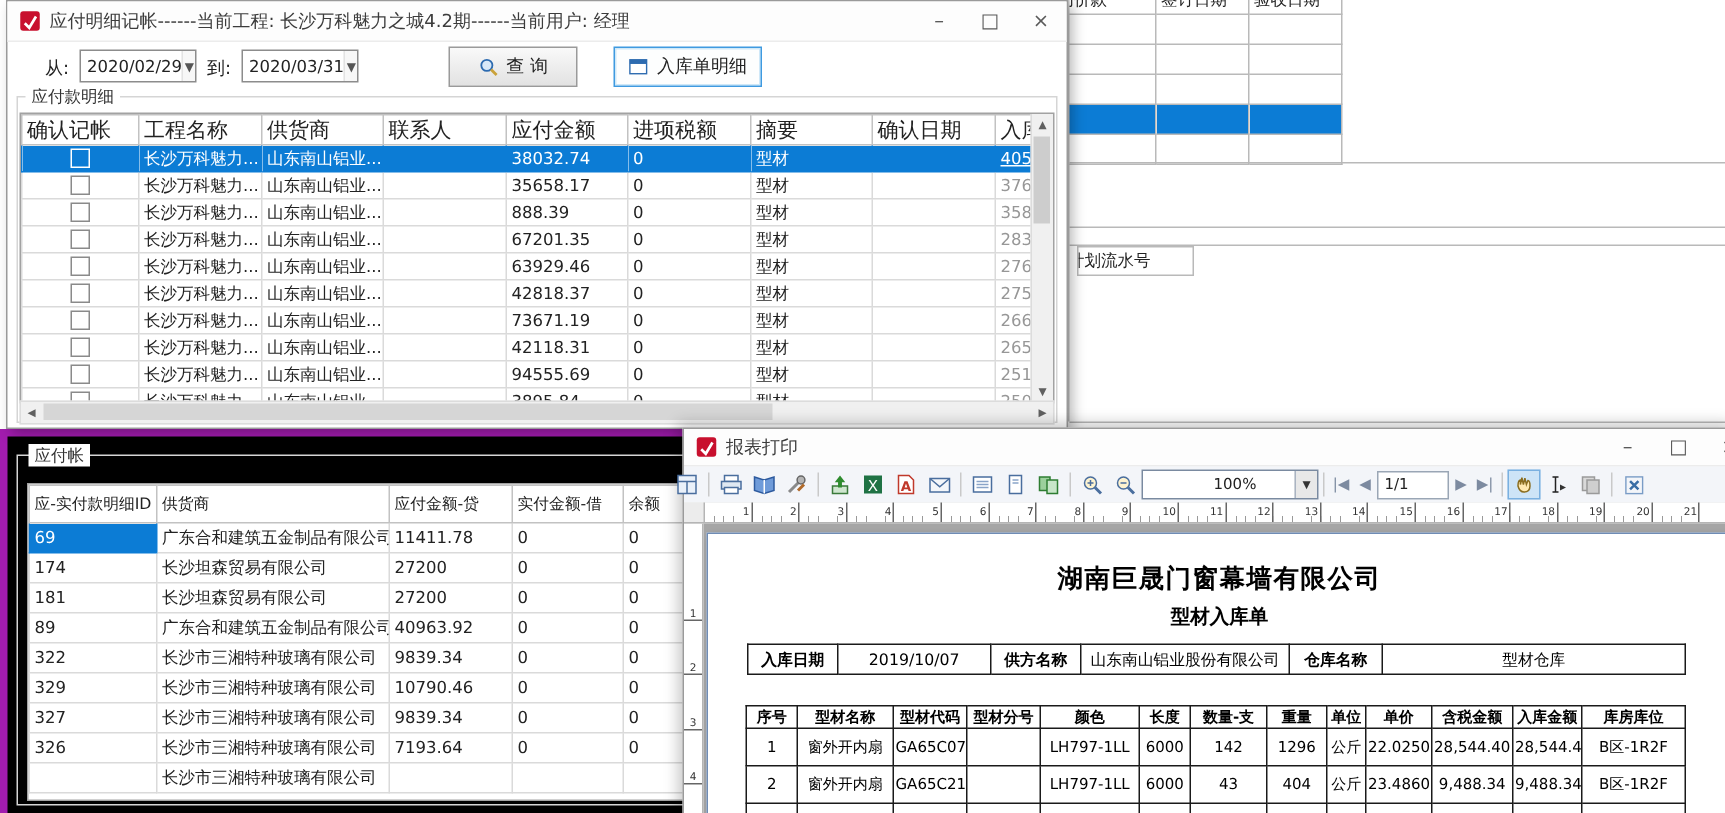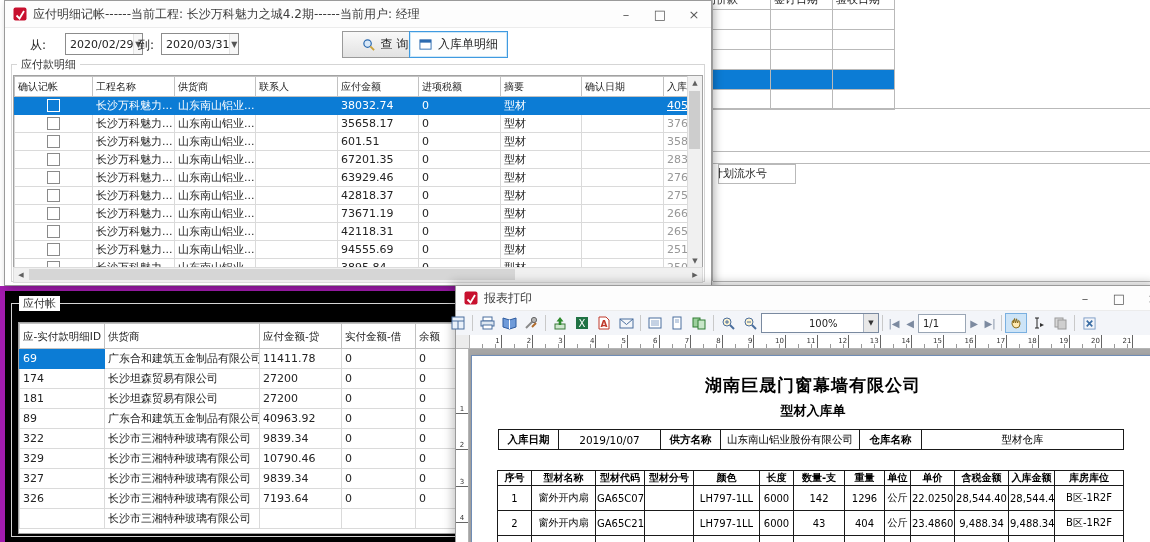--- a/index.html
+++ b/index.html
@@ -34,21 +34,21 @@
   .combo{position:absolute;height:20px;border:1px solid #8c8c8c;background:#fff;display:flex;align-items:center;}
   .combo .cval{flex:1;padding-left:4px;font-size:11px;}
   .combo .carr{width:16px;height:100%;display:flex;align-items:center;justify-content:center;
                color:#555;font-size:8px;border-left:1px solid #e3e3e3;background:#f7f7f7;}
   .btn{position:absolute;height:25px;display:flex;align-items:center;justify-content:center;gap:6px;
        background:linear-gradient(#f9f9f9,#e2e2e2);border:1px solid #9a9a9a;font-size:12px;}
   #btn-inbound{background:#fdfefe;border:1px solid #3f9ae0;box-shadow:inset 0 0 0 1px #cfe8f8;}
   .fs{position:absolute;border:1px solid #d5d5d5;}
   .fs-label{position:absolute;background:#fff;padding:0 4px;font-size:11px;color:#333;}
   .gridwrap{position:absolute;border:1px solid #a2a2a2;background:#fff;overflow:hidden;}
-  .grid th{background:#fff;border:1px solid #c2c2c2;text-align:left;font-size:10px;}
+  .grid th{background:#fff;border:1px solid #c2c2c2;text-align:left;font-size:14px;}
   .grid td{border:1px solid #dadada;font-size:11px;}
   #grid1{width:674px;}
   #grid1 th{height:19px;}
   #grid1 td{height:17px;}
   #grid1 tbody tr:nth-child(1) td{background:#0c7cd5;color:#fff;border-color:#0c7cd5;}
   #grid1 td.entry{color:#979797;}
   #grid1 tbody tr:nth-child(1) td.entry{color:#fff;text-decoration:underline;}
   .cb{display:inline-block;width:11px;height:11px;border:1px solid #8a8a8a;background:#fff;vertical-align:middle;}
   #grid1 tbody tr:nth-child(1) .cb{border-color:#fff;background:transparent;}
   td.ckcell{text-align:center;}
@@ -287,31 +287,31 @@
       </svg>
       <span class="title-text">应付明细记帐------当前工程: 长沙万科魅力之城4.2期------当前用户: 经理</span>
       <span class="winbtns">
         <span class="winbtn">–</span>
         <span class="winbtn">□</span>
         <span class="winbtn">×</span>
       </span>
     </div>
 
     <span class="lbl" style="left:25px;top:36px;">从:</span>
-    <span class="combo" style="left:60px;top:32px;width:76px;">
+    <span class="combo" style="left:48px;top:32px;width:76px;">
       <span class="cval">2020/02/29</span>
       <span class="carr">▼</span>
     </span>
     <span class="lbl" style="left:133px;top:36px;">到:</span>
     <span class="combo" style="left:156px;top:32px;width:76px;">
       <span class="cval">2020/03/31</span>
       <span class="carr">▼</span>
     </span>
 
-    <span class="btn gbtn" style="left:294px;top:30px;width:84px;margin-left:43px;">
+    <span class="btn gbtn" style="left:294px;top:30px;width:84px;">
       <svg width="13" height="13" viewBox="0 0 14 14">
         <circle cx="6" cy="6" r="4" fill="#d8e8f8" stroke="#2d6bb0" stroke-width="1.3"></circle>
         <line x1="9" y1="9" x2="13" y2="13" stroke="#caa23a" stroke-width="2"></line>
       </svg>
       <span>查    询</span>
     </span>
     <span class="btn gbtn" id="btn-inbound" style="left:404px;top:30px;width:97px;">
       <svg width="13" height="13" viewBox="0 0 14 14">
         <rect x="1" y="2" width="12" height="10" fill="#fff" stroke="#2d6bb0"></rect>
         <rect x="1" y="2" width="12" height="3" fill="#2d6bb0"></rect>
@@ -382,21 +382,21 @@
               <td>型材</td>
               <td></td>
               <td class="entry">376</td>
             </tr>
 
             <tr>
               <td class="ckcell"><span class="cb"></span></td>
               <td>长沙万科魅力...</td>
               <td>山东南山铝业...</td>
               <td></td>
-              <td>601.51</td>
+              <td>888.39</td>
               <td>0</td>
               <td>型材</td>
               <td></td>
               <td class="entry">358</td>
             </tr>
 
             <tr>
               <td class="ckcell"><span class="cb"></span></td>
               <td>长沙万科魅力...</td>
               <td>山东南山铝业...</td>

